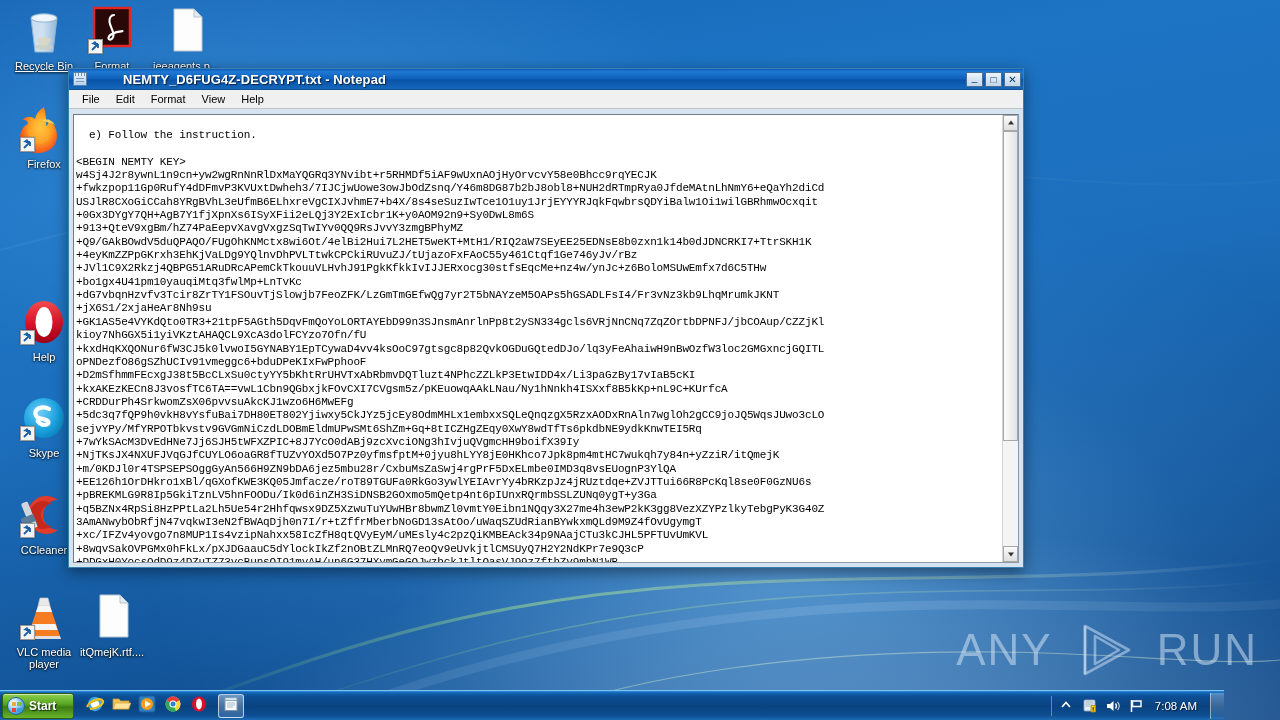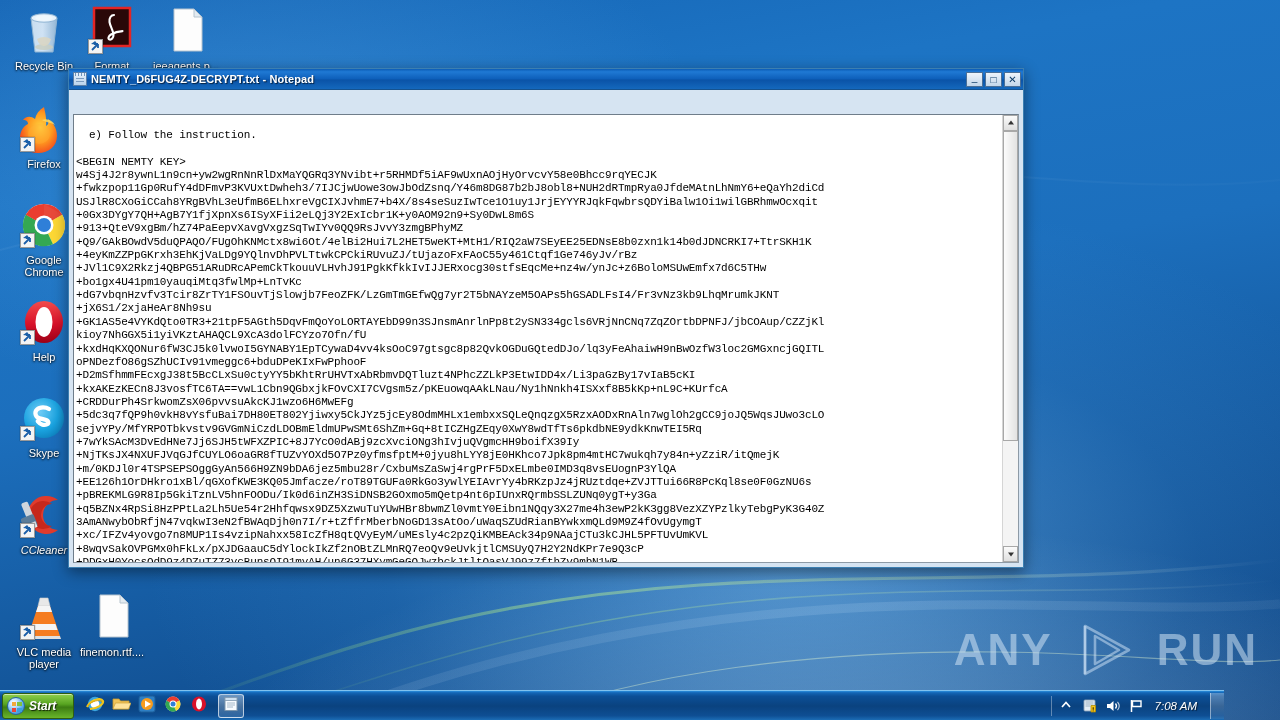--- a/index.html
+++ b/index.html
@@ -63,22 +63,22 @@
   }
   .title-ico::before{
     content:""; position:absolute; left:1px; top:0; right:1px; height:3px;
     background:repeating-linear-gradient(to right,#6f94bb 0 1px,transparent 1px 3px);
   }
   .title-ico::after{
     content:""; position:absolute; left:2px; top:5px; right:2px; bottom:2px;
     background:repeating-linear-gradient(to bottom,#7d9dc0 0 1px,transparent 1px 3px);
   }
   .title-text {
-    color:#ffffff; font-size:11px; font-weight:bold; letter-spacing:0.1px;
-    text-shadow:1px 1px 1px rgba(0,0,0,0.65); white-space:nowrap; flex:1 1 auto;
+    color:#ffffff; font-size:13px; font-weight:bold; letter-spacing:0.1px;
+    text-shadow:1px 1px 1px rgba(0,0,0,0.65); white-space:nowrap; flex:1 1 auto;margin-left:32px;
   }
   .win-btns { display:flex; gap:2px; margin-left:6px; }
   .wb {
     width:17px; height:15px; background:linear-gradient(to bottom,#eef4fb,#c3d6ea);
     border:1px solid #4a6f97; position:relative; cursor:pointer;
   }
   .wb span{
     position:absolute; left:0; right:0; top:0; bottom:0;
     color:#0b3a66; font-size:10px; line-height:13px; text-align:center; font-family:"Liberation Sans",sans-serif;
   }
@@ -122,32 +122,32 @@
   .sb-thumb {
     position:absolute; left:0; right:0; top:0; height:310px;
     background:linear-gradient(to right,#fcfcfc,#e2e2e2);
     border:1px solid #a8a8a8; cursor:pointer;
   }
 
   
   .watermark {
     position:absolute; right:22px; bottom:42px;
     display:flex; align-items:center; gap:22px;
-    color:rgba(215,232,248,0.52); font-size:44px; font-weight:700;
+    color:rgba(215,232,248,0.52); font-size:44px; font-weight:400;
     letter-spacing:2px; pointer-events:none;
     font-family:"Liberation Sans",sans-serif;
   }
   .wm-play { width:60px; height:56px; position:relative; }
 
   
   .taskbar {
     position:absolute; left:0; bottom:0; width:1224px; height:30px;
     background:linear-gradient(to bottom,#2a8fdd 0%,#1466b6 6%,#0c4f96 18%,#0a427f 52%,#0e4e93 85%,#1b6cb5 100%);
     border-top:1px solid #7fc2ef;
-    display:flex; align-items:center;font-style:italic;
+    display:flex; align-items:center;
   }
   .start-btn {
     margin-left:2px; height:26px; min-width:72px; padding:0 10px 0 4px;
     display:flex; align-items:center; gap:4px; cursor:pointer;
     background:linear-gradient(to bottom,#8fd04e 0%,#58a521 42%,#3c7d12 55%,#69b52b 100%);
     border:1px solid #2f5e10; border-radius:3px;
     box-shadow:inset 0 1px 0 rgba(255,255,255,0.55);
   }
   .start-orb {
     width:18px; height:18px; border-radius:50%;
@@ -215,21 +215,21 @@
   <ellipse cx="760" cy="640" rx="560" ry="230" fill="url(#glow1)"></ellipse>
   <path d="M150,718 C330,650 470,600 700,585 C900,572 1080,585 1280,560" stroke="url(#gl1)" stroke-width="3.2" fill="none" opacity="0.85"></path>
   <path d="M250,720 C420,660 560,618 760,600 C960,583 1120,598 1280,580" stroke="url(#gl1)" stroke-width="1.6" fill="none" opacity="0.55"></path>
   <path d="M320,720 C500,648 700,612 900,606 C1060,601 1180,612 1280,604" stroke="url(#gl2)" stroke-width="9" fill="none" opacity="0.5"></path>
   <path d="M0,250 C220,190 480,150 760,160 C980,168 1140,196 1280,180" stroke="url(#gl2)" stroke-width="2" fill="none" opacity="0.25"></path>
   <path d="M520,720 C640,672 820,650 1000,652 C1130,654 1220,666 1280,660" stroke="#e9fbd0" stroke-width="1.1" fill="none" opacity="0.40"></path>
 </svg>
 
 <div class="desk-icons">
 
-  <div class="dicon" style="left:8px; top:6px;">
+  <div class="dicon" style="left:8px; top:6px;text-decoration:underline;">
     <div class="glyph">
       <svg width="72" height="50" viewBox="0 0 72 50">
         <defs>
             <linearGradient id="rb" x1="0" y1="0" x2="1" y2="0">
           <stop offset="0%" stop-color="#cfe2f2" stop-opacity="0.95"></stop>
           <stop offset="45%" stop-color="#eef6fd" stop-opacity="0.85"></stop>
           <stop offset="100%" stop-color="#9fbed8" stop-opacity="0.9"></stop>
         </linearGradient>
           </defs>
         <path d="M23,12 L49,12 L45,46 L27,46 Z" fill="url(#rb)" stroke="#8fb4d3" stroke-width="1"></path>
@@ -284,42 +284,20 @@
       </svg>
       <span class="shortcut-arrow">
         <svg width="13" height="13" viewBox="0 0 13 13">
             <path d="M3,10 L9,4 M9,4 L5,4 M9,4 L9,8" stroke="#1b5ea8" stroke-width="1.8" fill="none"></path>
           </svg>
       </span>
     </div>
     <span class="lbl">Firefox</span>
   </div>
 
-  <div class="dicon" style="left:8px; top:200px;">
-    <div class="glyph">
-      <svg width="72" height="50" viewBox="0 0 72 50">
-        <circle cx="36" cy="25" r="21" fill="#f1f1f1"></circle>
-        <path d="M36,4 A21,21 0 0,1 54.2,14.6 L36,25 Z" fill="#ea3d2f"></path>
-        <path d="M54.2,14.6 A21,21 0 0,1 45,44.2 L36,25 Z" fill="#fdd835"></path>
-        <path d="M45,44.2 A21,21 0 0,1 17.8,14.6 L36,25 Z" fill="#34a853"></path>
-        <path d="M36,4 A21,21 0 0,0 17.8,14.6 L36,25 Z" fill="#ea3d2f"></path>
-        <path d="M17.8,14.6 L36,25 L36,4 Z" fill="#ea3d2f"></path>
-        <path d="M36,4 L54.2,14.6 L36,25 Z" fill="#e8493a"></path>
-        <circle cx="36" cy="25" r="9.5" fill="#ffffff"></circle>
-        <circle cx="36" cy="25" r="7" fill="#2f7fd8"></circle>
-      </svg>
-      <span class="shortcut-arrow">
-        <svg width="13" height="13" viewBox="0 0 13 13">
-            <path d="M3,10 L9,4 M9,4 L5,4 M9,4 L9,8" stroke="#1b5ea8" stroke-width="1.8" fill="none"></path>
-          </svg>
-      </span>
-    </div>
-    <span class="lbl" style="white-space:pre-line">Google
-Chrome</span>
-  </div>
 
   <div class="dicon" style="left:8px; top:297px;">
     <div class="glyph">
       <svg width="72" height="50" viewBox="0 0 72 50">
         <defs>
             <linearGradient id="op" x1="0" y1="0" x2="0" y2="1">
           <stop offset="0%" stop-color="#f24b4b"></stop>
               <stop offset="55%" stop-color="#d8112a"></stop>
               <stop offset="100%" stop-color="#9c0016"></stop>
         </linearGradient>
@@ -351,21 +329,21 @@
       </svg>
       <span class="shortcut-arrow">
         <svg width="13" height="13" viewBox="0 0 13 13">
             <path d="M3,10 L9,4 M9,4 L5,4 M9,4 L9,8" stroke="#1b5ea8" stroke-width="1.8" fill="none"></path>
           </svg>
       </span>
     </div>
     <span class="lbl">Skype</span>
   </div>
 
-  <div class="dicon" style="left:8px; top:490px;font-style:italic;">
+  <div class="dicon" style="left:8px; top:490px;">
     <div class="glyph">
       <svg width="72" height="50" viewBox="0 0 72 50">
         <path d="M50,10 a19,19 0 1,0 0,30 a13,13 0 1,1 0,-30 z" fill="#e03b2c"></path>
         <path d="M44,14 a14,14 0 1,0 0,22 a9.5,9.5 0 1,1 0,-22 z" fill="#c6281c"></path>
         <rect x="16" y="12" width="7" height="18" rx="2" fill="#cfd6dd" transform="rotate(-22 19 21)"></rect>
         <rect x="14" y="26" width="14" height="13" rx="2" fill="#5b7c99" transform="rotate(-22 21 32)"></rect>
         <rect x="13" y="34" width="16" height="6" fill="#e9eef3" transform="rotate(-22 21 37)"></rect>
       </svg>
       <span class="shortcut-arrow">
         <svg width="13" height="13" viewBox="0 0 13 13">
@@ -395,21 +373,21 @@
 player</span>
   </div>
 
   <div class="dicon" style="left:76px; top:592px;">
     <div class="glyph">
       <svg width="72" height="50" viewBox="0 0 72 50">
         <path d="M24,3 L44,3 L52,11 L52,45 L24,45 Z" fill="#fdfdfd" stroke="#b6c4cf" stroke-width="1"></path>
         <path d="M44,3 L44,11 L52,11 Z" fill="#e3ebf1" stroke="#b6c4cf" stroke-width="1"></path>
       </svg>
     </div>
-    <span class="lbl">finemon.rtf....</span>
+    <span class="lbl">itQmejK.rtf....</span>
   </div>
 </div>
 
 <div class="watermark">
   <span>ANY</span>
   <span class="wm-play">
     <svg width="60" height="56" viewBox="0 0 60 56">
       <path d="M10,4 L54,28 L10,52 Z" fill="none" stroke="rgba(214,232,249,0.50)" stroke-width="2.6" stroke-linejoin="round"></path>
       <path d="M20,14 L44,28 L20,42 Z" fill="none" stroke="rgba(214,232,249,0.50)" stroke-width="2.6" stroke-linejoin="round"></path>
       <path d="M10,4 L10,52" stroke="rgba(214,232,249,0.50)" stroke-width="2.6"></path>
@@ -429,20 +407,27 @@
       </div>
       <div class="wb">
         <span>□</span>
       </div>
       <div class="wb">
         <span>✕</span>
       </div>
     </div>
   </div>
 
+  <div class="menubar">
+    <div class="mi">File</div>
+    <div class="mi">Edit</div>
+    <div class="mi">Format</div>
+    <div class="mi">View</div>
+    <div class="mi">Help</div>
+  </div>
 
   <div class="editor-wrap">
     <div class="editor" id="editor"><div>  e) Follow the instruction.</div><div>&nbsp;</div><div>&lt;BEGIN NEMTY KEY&gt;</div><div>w4Sj4J2r8ywnL1n9cn+yw2wgRnNnRlDxMaYQGRq3YNvibt+r5RHMDf5iAF9wUxnAOjHyOrvcvY58e0Bhcc9rqYECJK</div><div>+fwkzpop11Gp0RufY4dDFmvP3KVUxtDwheh3/7IJCjwUowe3owJbOdZsnq/Y46m8DG87b2bJ8obl8+NUH2dRTmpRya0JfdeMAtnLhNmY6+eQaYh2diCd</div><div>USJlR8CXoGiCCah8YRgBVhL3eUfmB6ELhxreVgCIXJvhmE7+b4X/8s4seSuzIwTce1O1uy1JrjEYYYRJqkFqwbrsQDYiBalw1Oi1wilGBRhmwOcxqit</div><div>+0Gx3DYgY7QH+AgB7Y1fjXpnXs6ISyXFii2eLQj3Y2ExIcbr1K+y0AOM92n9+Sy0DwL8m6S</div><div>+913+QteV9xgBm/hZ74PaEepvXavgVxgzSqTwIYv0QQ9RsJvvY3zmgBPhyMZ</div><div>+Q9/GAkBOwdV5duQPAQO/FUgOhKNMctx8wi6Ot/4elBi2Hui7L2HET5weKT+MtH1/RIQ2aW7SEyEE25EDNsE8b0zxn1k14b0dJDNCRKI7+TtrSKH1K</div><div>+4eyKmZZPpGKrxh3EhKjVaLDg9YQlnvDhPVLTtwkCPCkiRUvuZJ/tUjazoFxFAoC55y461Ctqf1Ge746yJv/rBz</div><div>+JVl1C9X2Rkzj4QBPG51ARuDRcAPemCkTkouuVLHvhJ91PgkKfkkIvIJJERxocg30stfsEqcMe+nz4w/ynJc+z6BoloMSUwEmfx7d6C5THw</div><div>+bo1gx4U41pm10yauqiMtq3fwlMp+LnTvKc</div><div>+dG7vbqnHzvfv3Tcir8ZrTY1FSOuvTjSlowjb7FeoZFK/LzGmTmGEfwQg7yr2T5bNAYzeM5OAPs5hGSADLFsI4/Fr3vNz3kb9LhqMrumkJKNT</div><div>+jX6S1/2xjaHeAr8Nh9su</div><div>+GK1AS5e4VYKdQto0TR3+21tpF5AGth5DqvFmQoYoLORTAYEbD99n3SJnsmAnrlnPp8t2ySN334gcls6VRjNnCNq7ZqZOrtbDPNFJ/jbCOAup/CZZjKl</div><div>kioy7NhGGX5i1yiVKztAHAQCL9XcA3dolFCYzo7Ofn/fU</div><div>+kxdHqKXQONur6fW3CJ5k0lvwoI5GYNABY1EpTCywaD4vv4ksOoC97gtsgc8p82QvkOGDuGQtedDJo/lq3yFeAhaiwH9nBwOzfW3loc2GMGxncjGQITL</div><div>oPNDezfO86gSZhUCIv91vmeggc6+bduDPeKIxFwPphooF</div><div>+D2mSfhmmFEcxgJ38t5BcCLxSu0ctyYY5bKhtRrUHVTxAbRbmvDQTluzt4NPhcZZLkP3EtwIDD4x/Li3paGzBy17vIaB5cKI</div><div>+kxAKEzKECn8J3vosfTC6TA==vwL1Cbn9QGbxjkFOvCXI7CVgsm5z/pKEuowqAAkLNau/Ny1hNnkh4ISXxf8B5kKp+nL9C+KUrfcA</div><div>+CRDDurPh4SrkwomZsX06pvvsuAkcKJ1wzo6H6MwEFg</div><div>+5dc3q7fQP9h0vkH8vYsfuBai7DH80ET802Yjiwxy5CkJYz5jcEy8OdmMHLx1embxxSQLeQnqzgX5RzxAODxRnAln7wglOh2gCC9joJQ5WqsJUwo3cLO</div><div>sejvYPy/MfYRPOTbkvstv9GVGmNiCzdLDOBmEldmUPwSMt6ShZm+Gq+8tICZHgZEqy0XwY8wdTfTs6pkdbNE9ydkKnwTEI5Rq</div><div>+7wYkSAcM3DvEdHNe7Jj6SJH5tWFXZPIC+8J7YcO0dABj9zcXvciONg3hIvjuQVgmcHH9boifX39Iy</div><div>+NjTKsJX4NXUFJVqGJfCUYLO6oaGR8fTUZvYOXd5O7Pz0yfmsfptM+0jyu8hLYY8jE0HKhco7Jpk8pm4mtHC7wukqh7y84n+yZziR/itQmejK</div><div>+m/0KDJl0r4TSPSEPSOggGyAn566H9ZN9bDA6jez5mbu28r/CxbuMsZaSwj4rgPrF5DxELmbe0IMD3q8vsEUognP3YlQA</div><div>+EE126h1OrDHkro1xBl/qGXofKWE3KQ05Jmfaczе/roT89TGUFa0RkGo3ywlYEIAvrYy4bRKzpJz4jRUztdqe+ZVJTTui66R8PcKql8se0F0GzNU6s</div><div>+pBREKMLG9R8Ip5GkiTznLV5hnFOODu/Ik0d6inZH3SiDNSB2GOxmo5mQetp4nt6pIUnxRQrmbSSLZUNq0ygT+y3Ga</div><div>+q5BZNx4RpSi8HzPPtLa2Lh5Ue54r2Hhfqwsx9DZ5XzwuTuYUwHBr8bwmZl0vmtY0Eibn1NQqy3X27me4h3ewP2kK3gg8VezXZYPzlkyTebgPyK3G40Z</div><div>3AmANwybObRfjN47vqkwI3eN2fBWAqDjh0n7I/r+tZffrMberbNoGD13sAtOo/uWaqSZUdRianBYwkxmQLd9M9Z4fOvUgymgT</div><div>+xc/IFZv4yovgo7n8MUP1Is4vzipNahxx58IcZfH8qtQVyEyM/uMEsly4c2pzQiKMBEAck34p9NAajCTu3kCJHL5PFTUvUmKVL</div><div>+8wqvSakOVPGMx0hFkLx/pXJDGaauC5dYlockIkZf2nOBtZLMnRQ7eoQv9eUvkjtlCMSUyQ7H2Y2NdKPr7e9Q3cP</div><div>+DDGxH0YocsQdD9z4DZuTZ73ycBunsOI91myAH/un6G37HXymGeGQJwzbckJtltOasVJ99z7fthZv9mbN1WB</div><div>+quX4OpQCr3bnrMVYL3pNtpmz7UJi7wvd7f/I4F4kp5dZBajuyPwEmRA2yODAGrhICQ==</div></div>
     <div class="vscroll">
       <div class="sb-btn sb-up">
           <span class="sb-arrow"></span>
         </div>
       <div class="sb-track">
         <div class="sb-thumb"></div>
       </div>

